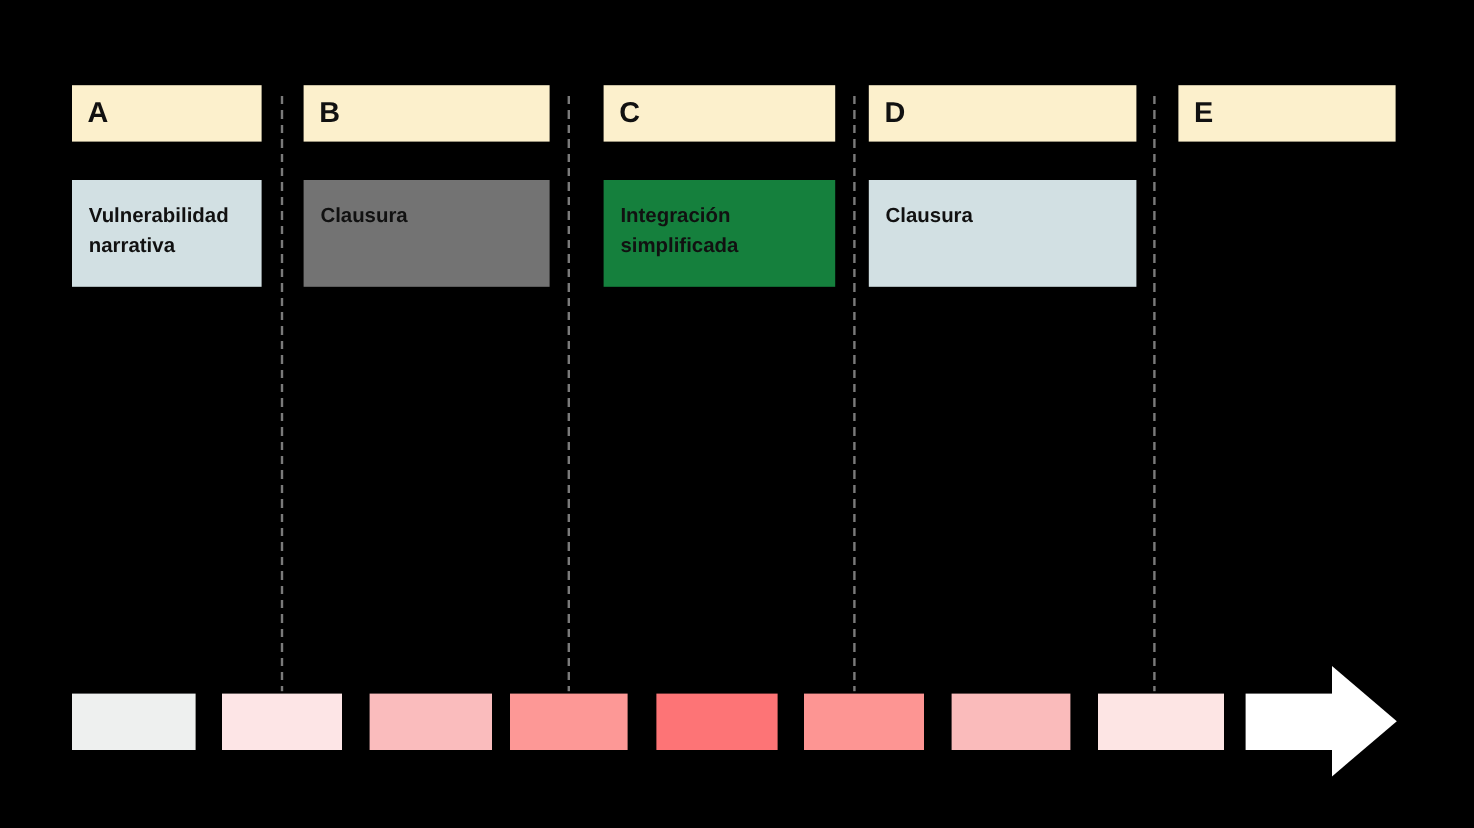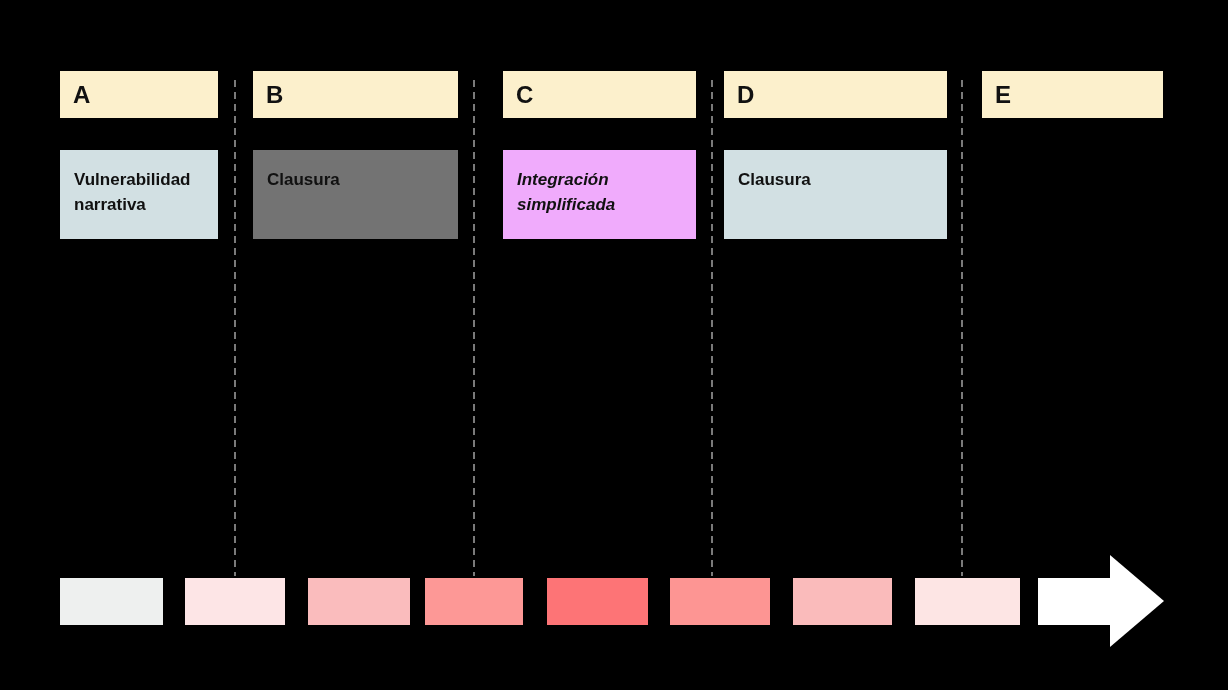--- a/index.html
+++ b/index.html
@@ -120,21 +120,21 @@
   <div class="stage-header c1" style="background: rgb(252, 240, 204);">
     <span>B</span>
   </div>
   <div class="stage-labelbox c1" style="background: #737373;">
     <span>Clausura</span>
   </div>
 
   <div class="stage-header c2" style="background: rgb(252, 240, 204);">
     <span>C</span>
   </div>
-  <div class="stage-labelbox c2" style="background: #f0abfc; font-style: italic;">
+  <div class="stage-labelbox c2" style="background: #15803d;">
     <span>Integración simplificada</span>
   </div>
 
   <div class="stage-header c3" style="background: rgb(252, 240, 204);">
     <span>D</span>
   </div>
   <div class="stage-labelbox c3" style="background: rgb(210, 224, 227);">
     <span>Clausura</span>
   </div>
 

